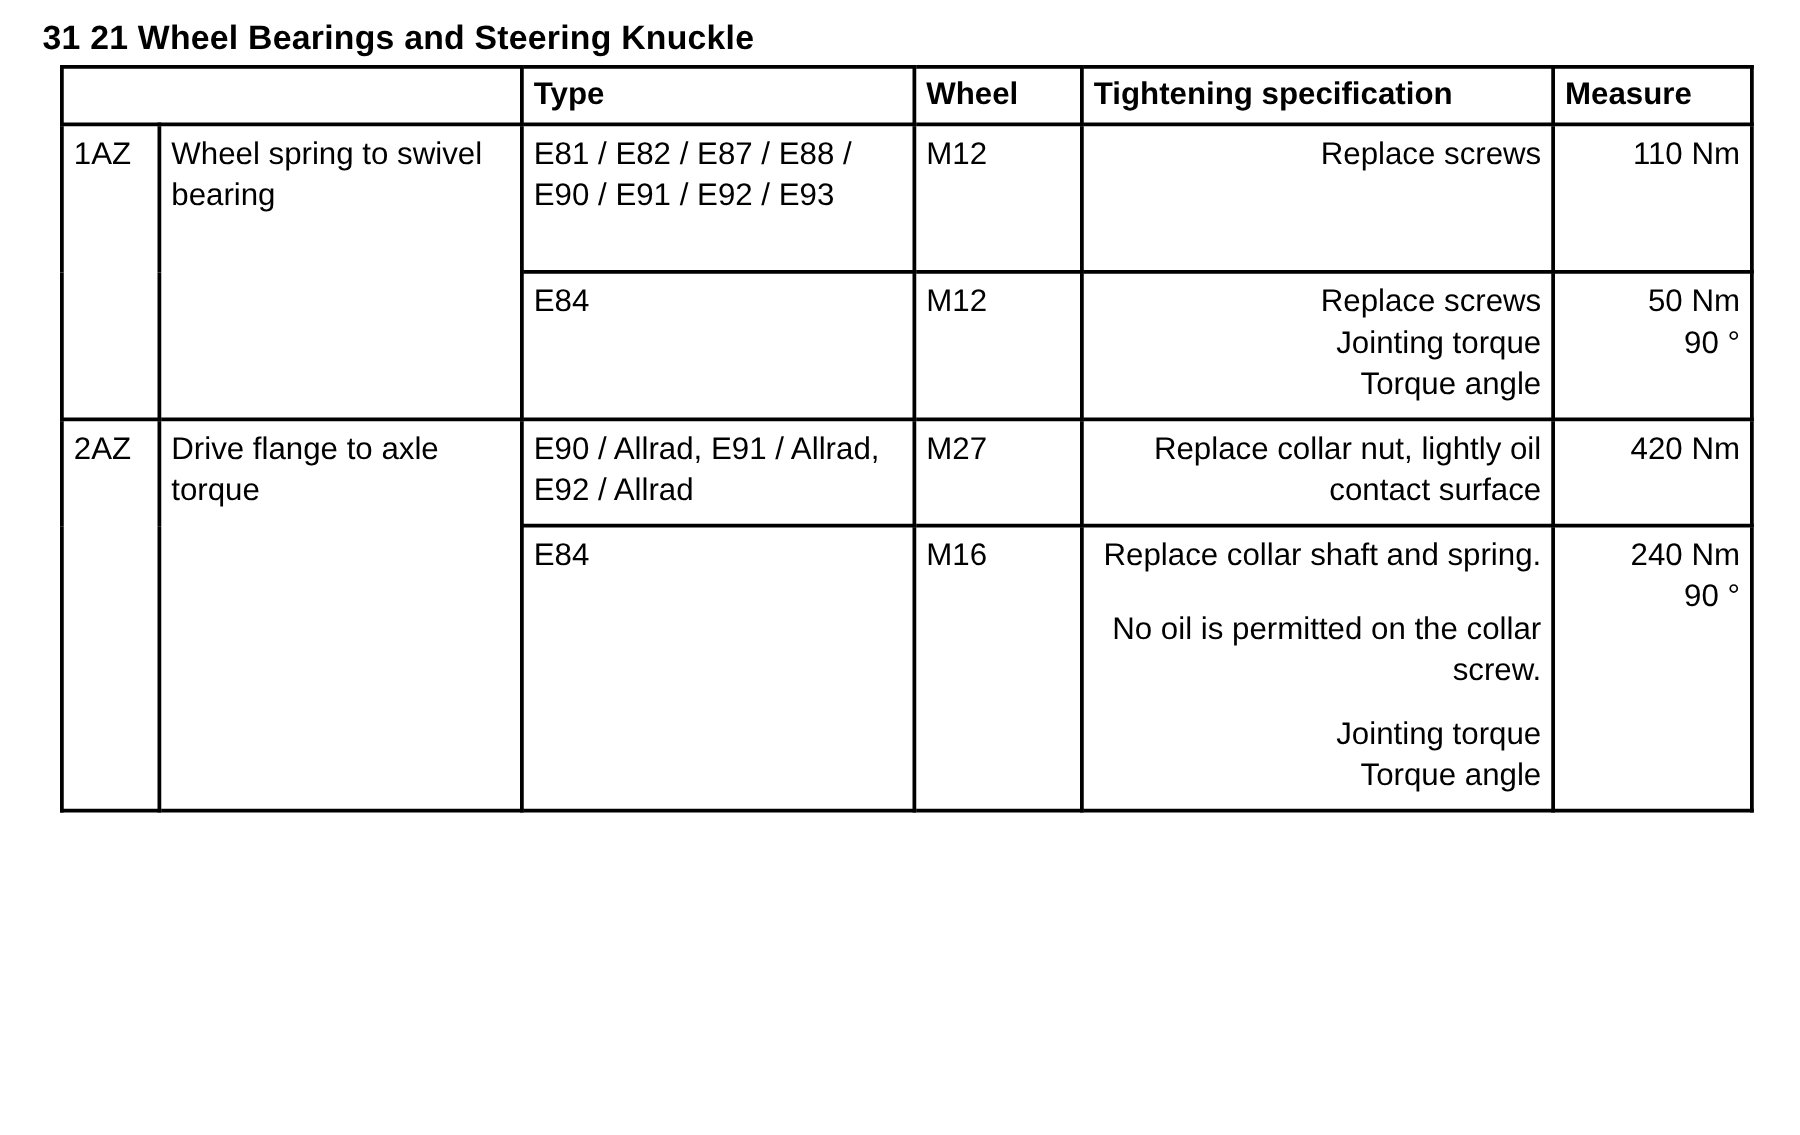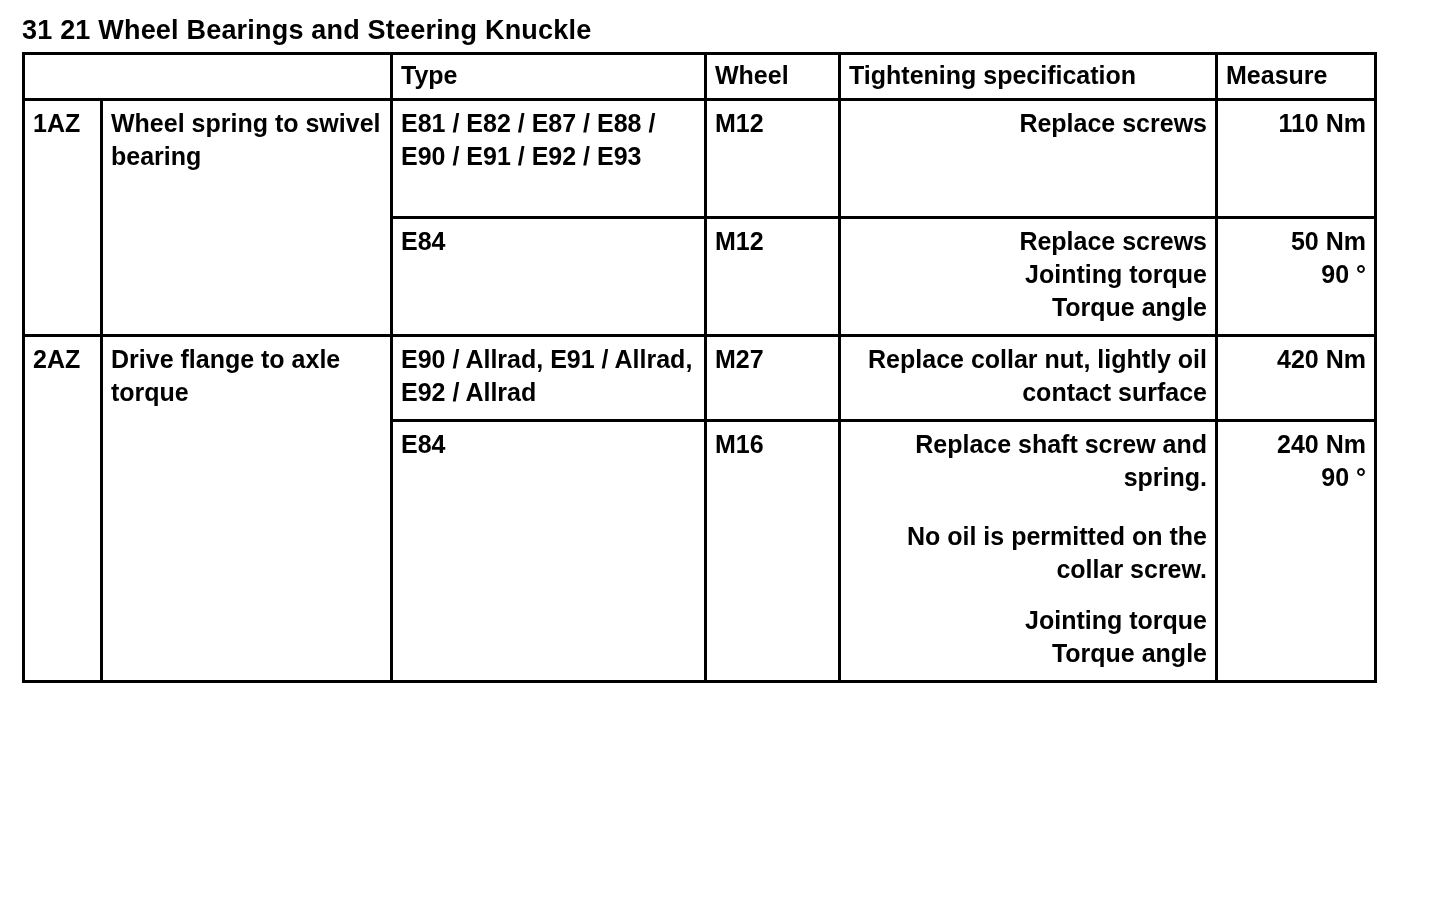--- a/index.html
+++ b/index.html
@@ -12,42 +12,42 @@
     height: 908px;
     font-family: "Liberation Sans", sans-serif;
     color: #000000;
     overflow: hidden;
   }
   .page {
     position: relative;
     width: 1440px;
     height: 908px;
     box-sizing: border-box;
-    padding: 14px 40px 0 18px;
+    padding: 14px 40px 0 30px;
   }
   .doc-title {
     font-size: 27px;
     font-weight: bold;
     letter-spacing: 0.2px;
     margin: 0 0 6px 4px;
     line-height: 1.2;
   }
   table.spec {
     border-collapse: collapse;
     table-layout: fixed;
     width: 1352px;
-    margin-left: 4px;
+    margin-left: 18px;
   }
   table.spec td, table.spec th {
     border: 3px solid #000000;
     vertical-align: top;
     padding: 6px 8px 10px 8px;
     font-size: 25px;
     line-height: 1.32;
-    font-weight: bold;
+    font-weight: normal;
     text-align: left;
   }
   table.spec th {
     font-weight: bold;
     padding-top: 4px;
     padding-bottom: 6px;
   }
   
   col.c-id    { width: 78px; }
   col.c-desc  { width: 290px; }
@@ -127,21 +127,21 @@
         </td>
         <td>
           <span class="line">420 Nm</span>
         </td>
       </tr>
 
       <tr>
         <td>E84</td>
         <td>M16</td>
         <td>
-          <span class="line">Replace shaft screw and spring.</span>
+          <span class="line">Replace collar shaft and spring.</span>
           <span class="line gap-para">No oil is permitted on the collar screw.</span>
           <span class="line gap-above">Jointing torque</span>
           <span class="line">Torque angle</span>
         </td>
         <td class="meas-shift2">
           <span class="line">240 Nm</span>
           <span class="line">90 °</span>
         </td>
       </tr>
 

